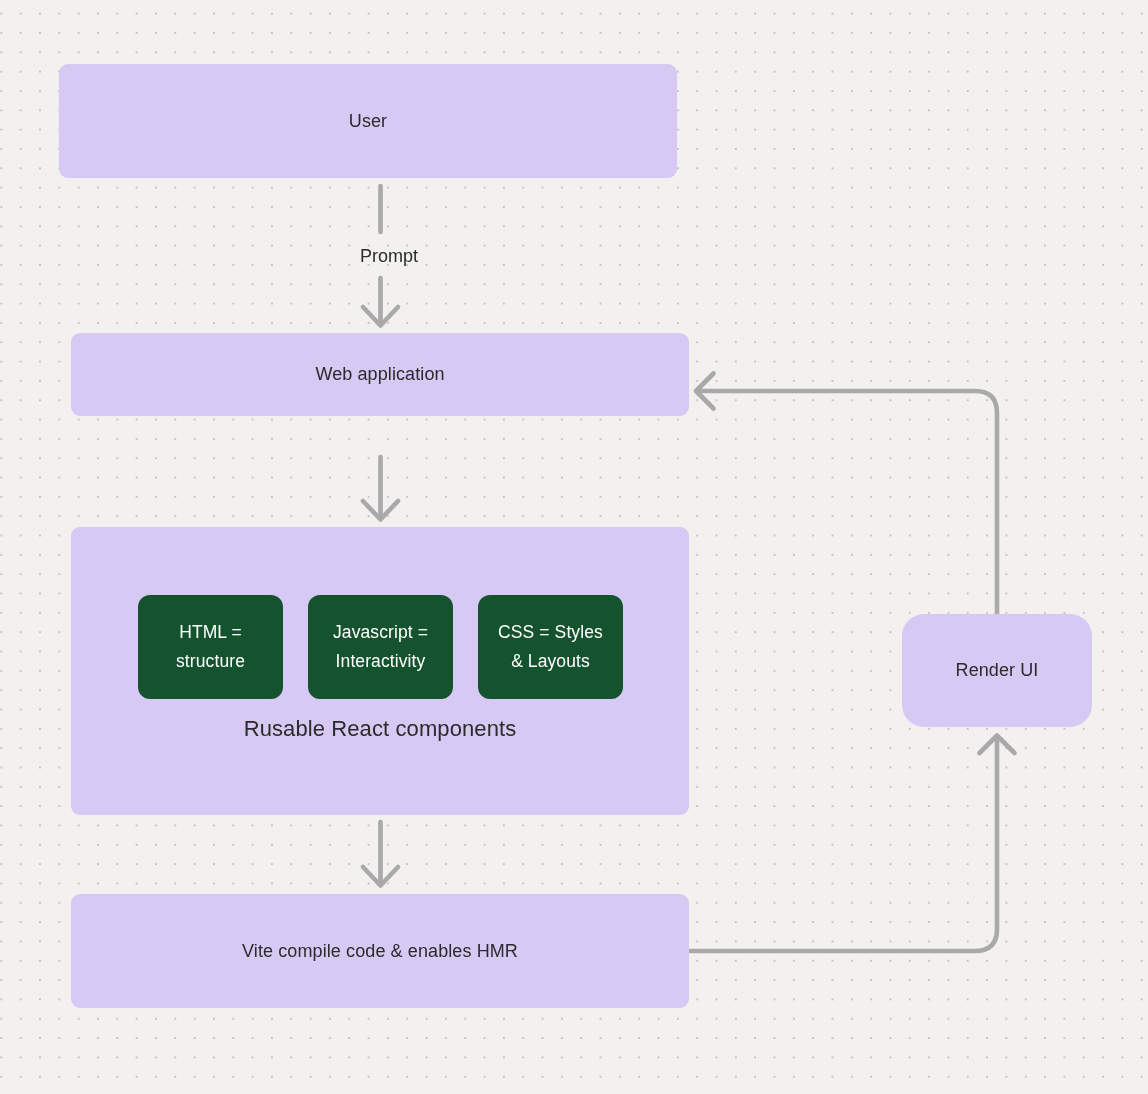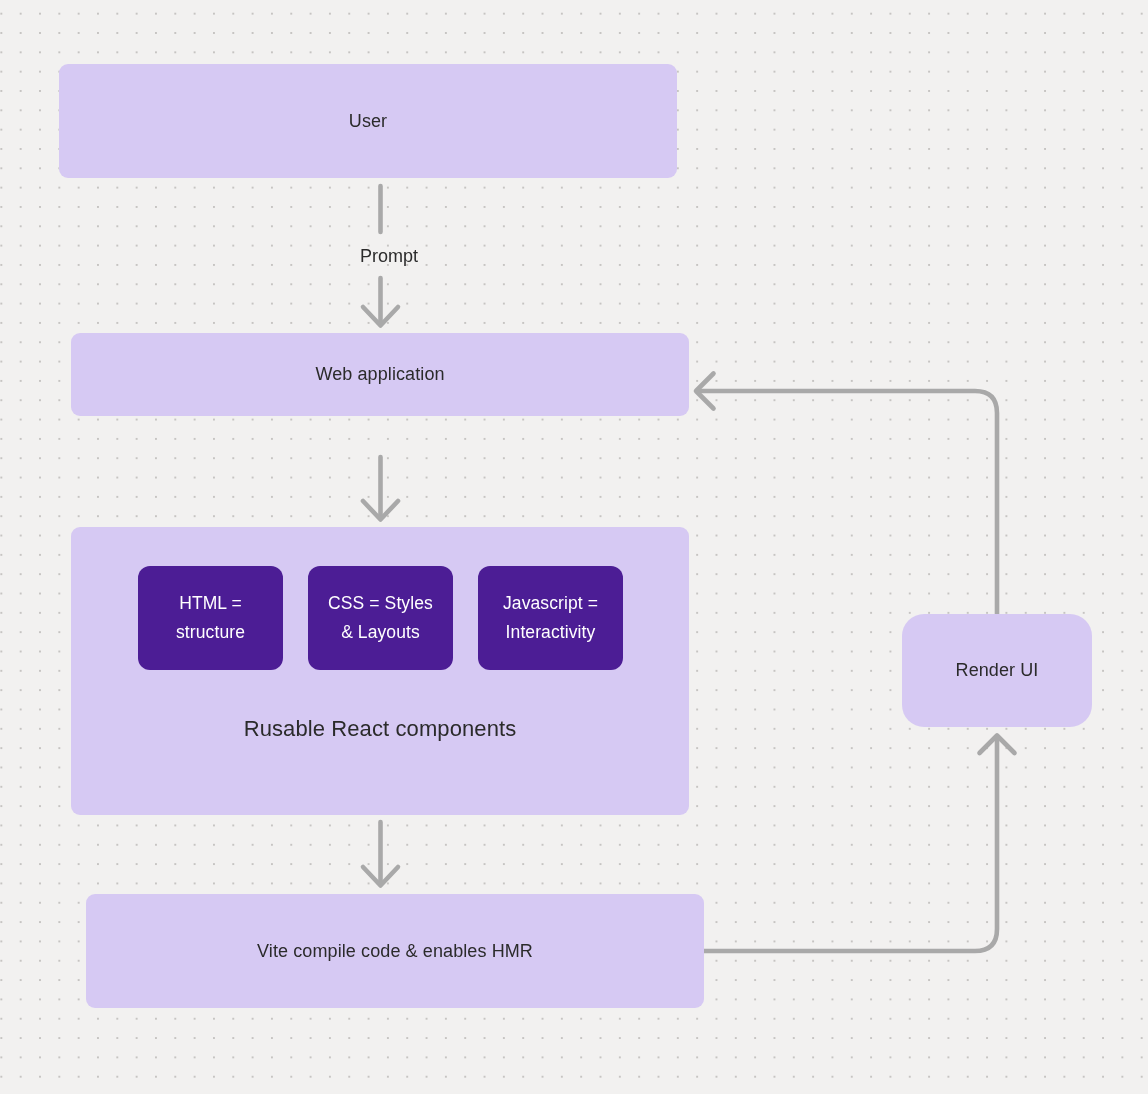--- a/index.html
+++ b/index.html
@@ -24,44 +24,45 @@
     display: flex;
     align-items: center;
     justify-content: center;
     color: #2b2b2b;
     font-size: 18px;
     letter-spacing: 0.1px;
   }
   .node-user          { left: 59px;  top: 64px;  width: 618px; height: 114px; }
   .node-webapp        { left: 71px;  top: 333px; width: 618px; height: 83px; }
   .node-group         { left: 71px;  top: 527px; width: 618px; height: 288px; display: block; }
-  .node-vite          { left: 86px;  top: 894px; width: 618px; height: 114px; }
+  .node-vite          { left: 71px;  top: 894px; width: 618px; height: 114px; }
   .node-render-ui     { left: 902px; top: 614px; width: 190px; height: 113px; border-radius: 22px; }
 
   .group-row {
     position: absolute;
     left: 67px;
     top: 39px;
     display: flex;
     gap: 25px;
   }
   .chip {
     width: 145px;
     height: 104px;
-    background: #4c1d95;
+    background: #14532d;
     border-radius: 12px;
     display: flex;
     flex-direction: column;
     align-items: center;
     justify-content: center;
     color: #ffffff;
     font-size: 17.5px;
     font-weight: 500;
     line-height: 29px;
     text-align: left;
+    margin-top: 29px;
   }
   .group-caption {
     position: absolute;
     left: 0;
     top: 189px;
     width: 100%;
     text-align: center;
     color: #2b2b2b;
     font-size: 22px;
   }
@@ -119,26 +120,26 @@
     <span>Web application</span>
   </div>
 
   <div class="node node-group">
     <div class="group-row">
       <div class="chip">
         <span>HTML =</span>
         <span>structure</span>
       </div>
       <div class="chip">
+        <span>Javascript =</span>
+        <span>Interactivity</span>
+      </div>
+      <div class="chip">
         <span>CSS = Styles</span>
         <span>&amp; Layouts</span>
-      </div>
-      <div class="chip">
-        <span>Javascript =</span>
-        <span>Interactivity</span>
       </div>
     </div>
     <div class="group-caption">Rusable React components</div>
   </div>
 
   <div class="node node-vite">
     <span>Vite compile code &amp; enables HMR</span>
   </div>
 
   <div class="node node-render-ui">

